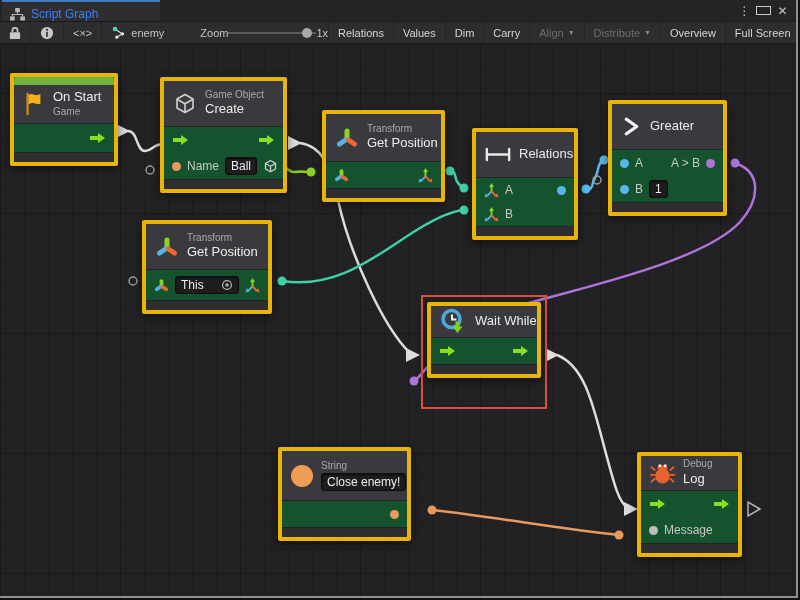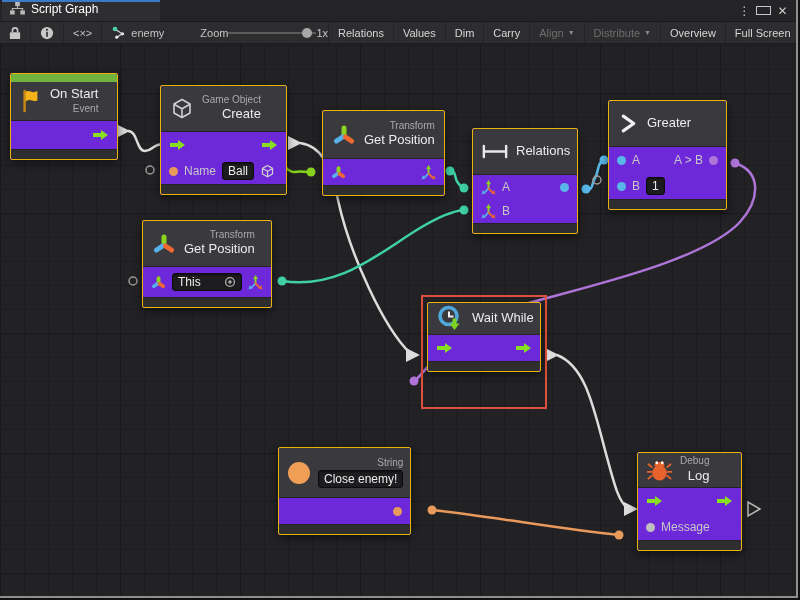--- a/index.html
+++ b/index.html
@@ -3,21 +3,21 @@
 <meta charset="utf-8">
 <style>
   html,body{margin:0;padding:0;background:#111;}
   *{box-sizing:border-box;font-family:"Liberation Sans","DejaVu Sans",sans-serif;}
   .win{position:relative;width:798px;height:598px;background:#222225;overflow:hidden;
        border-right:2px solid #8f8f8f;border-bottom:2px solid #8f8f8f;}
   
   .tabbar{position:absolute;left:0;top:0;width:100%;height:21px;background:#242427;z-index:10;
           display:flex;align-items:stretch;}
   .tab{margin-left:2px;width:158px;background:#2e2e31;border-top:2px solid #3e79c8;
-       display:flex;align-items:flex-start;gap:6px;padding:0 8px;color:#ffffff;font-size:12px;}
+       display:flex;align-items:flex-end;gap:6px;padding:0 8px;color:#3b82f6;font-size:12px;}
   .winctl{margin-left:auto;display:flex;align-items:center;gap:4px;padding-right:6px;color:#c8c8c8;}
   .winctl span{width:15px;text-align:center;font-size:12px;cursor:default;}
   .sqr{display:inline-block;width:9px;height:9px;border:1.5px solid #c8c8c8;}
   
   .toolbar{position:absolute;left:0;top:21px;width:100%;height:23px;background:#2d2d30;z-index:10;
            border-top:1px solid #1b1b1d;border-bottom:1px solid #1b1b1d;display:flex;align-items:stretch;
            font-size:11px;color:#c4c4c4;}
   .tcell{display:flex;align-items:center;justify-content:center;padding:0 9px;border-right:1px solid #242427;}
   .tbtn{display:flex;align-items:center;justify-content:center;padding:0 9px;border-left:1px solid #242427;
         white-space:nowrap;color:#d6d6d6;cursor:default;}
@@ -33,22 +33,22 @@
     background-image:
       linear-gradient(to right,#19191b 1px,transparent 1px),
       linear-gradient(to bottom,#19191b 1px,transparent 1px),
       linear-gradient(to right,#1d1d1f 1px,transparent 1px),
       linear-gradient(to bottom,#1d1d1f 1px,transparent 1px);
     background-size:120px 120px,120px 120px,24px 24px,24px 24px;
     background-position:0 49px,0 49px,0 1px,0 1px;}
   
   .wires{position:absolute;left:0;top:0;z-index:1;pointer-events:none;}
   
-  .node{position:absolute;z-index:3;background:#6d28d9;border:1px solid #eab308;border-radius:2px;
-        box-shadow:0 3px 9px rgba(0,0,0,.5);color:#cfcfcf;font-size:12px;text-align:right;}
+  .node{position:absolute;z-index:3;background:#14532d;border:4px solid #eab308;border-radius:2px;
+        box-shadow:0 3px 9px rgba(0,0,0,.5);color:#cfcfcf;font-size:12px;}
   .nheader{background:#3a3a3e;display:flex;align-items:center;gap:8px;padding:0 9px;
            border-bottom:1px solid #232326;border-radius:2px 2px 0 0;}
   .ncol{display:flex;flex-direction:column;justify-content:center;}
   .ncat{font-size:10px;color:#a9a9a9;line-height:1.25;}
   .ntitle{font-size:13px;color:#ececec;line-height:1.3;white-space:nowrap;}
   .nrow{display:flex;align-items:center;gap:6px;padding:0 8px;}
   .nfooter{height:10px;background:#2e2e31;border-top:1px solid #232326;border-radius:0 0 2px 2px;}
   .event-bar{height:8px;background:#71b33c;border-radius:2px 2px 0 0;}
   .dot{width:9px;height:9px;border-radius:50%;flex:0 0 auto;}
   .plabel{color:#c8c8c8;}
@@ -134,34 +134,34 @@
     <div class="event-bar"></div>
     <div class="nheader" style="height:39px">
       <span class="nicon">
           <svg width="22" height="24" viewBox="0 0 24 26">
             <path d="M5 2v22" stroke="#c98a12" stroke-width="2.6" stroke-linecap="round"></path>
             <path d="M6 3c4-2.5 7 2 11 0l2-1v10.5c-4 2-7-2-11 0l-2 1z" fill="#f3b219"></path>
           </svg>
         </span>
       <span class="ncol">
         <span class="ntitle">On Start</span>
-        <span class="ncat">Event</span>
+        <span class="ncat">Game</span>
       </span>
     </div>
     <div class="nrow" style="height:28px;justify-content:flex-end">
       <span class="pic">
           <svg width="17" height="12" viewBox="0 0 17 12">
             <path d="M1 4h8V1l7 5-7 5V8H1z" fill="#86df20"></path>
           </svg>
         </span>
     </div>
     <div class="nfooter"></div>
   </div>
 
-  <div class="node" style="left:160px;top:85px;width:127px">
+  <div class="node" style="left:160px;top:77px;width:127px">
     <div class="nheader" style="height:46px">
       <span class="nicon">
           <svg width="24" height="24" viewBox="0 0 24 24" fill="none" stroke="#d0d0d0" stroke-width="1.6" stroke-linejoin="round">
             <path d="M12 2.5l8 4.5v9l-8 4.5-8-4.5V7z"></path>
             <path d="M4 7.2l8 4.5 8-4.5M12 11.7v9"></path>
           </svg>
         </span>
       <span class="ncol">
         <span class="ncat">Game Object</span>
         <span class="ntitle">Create</span>

